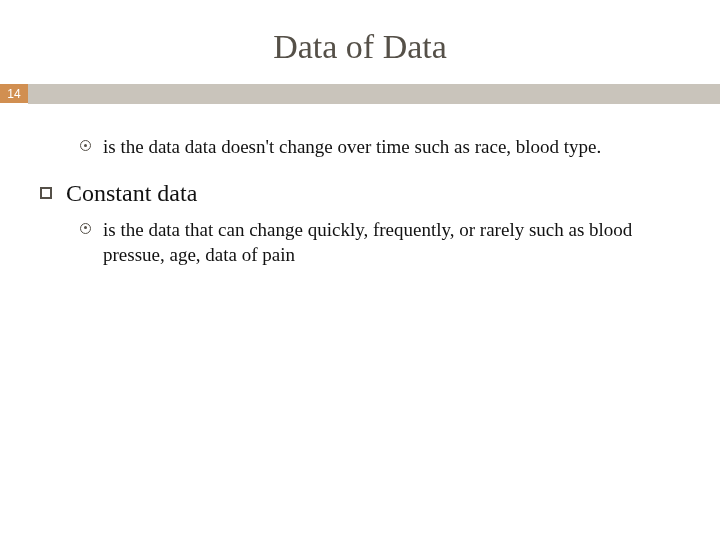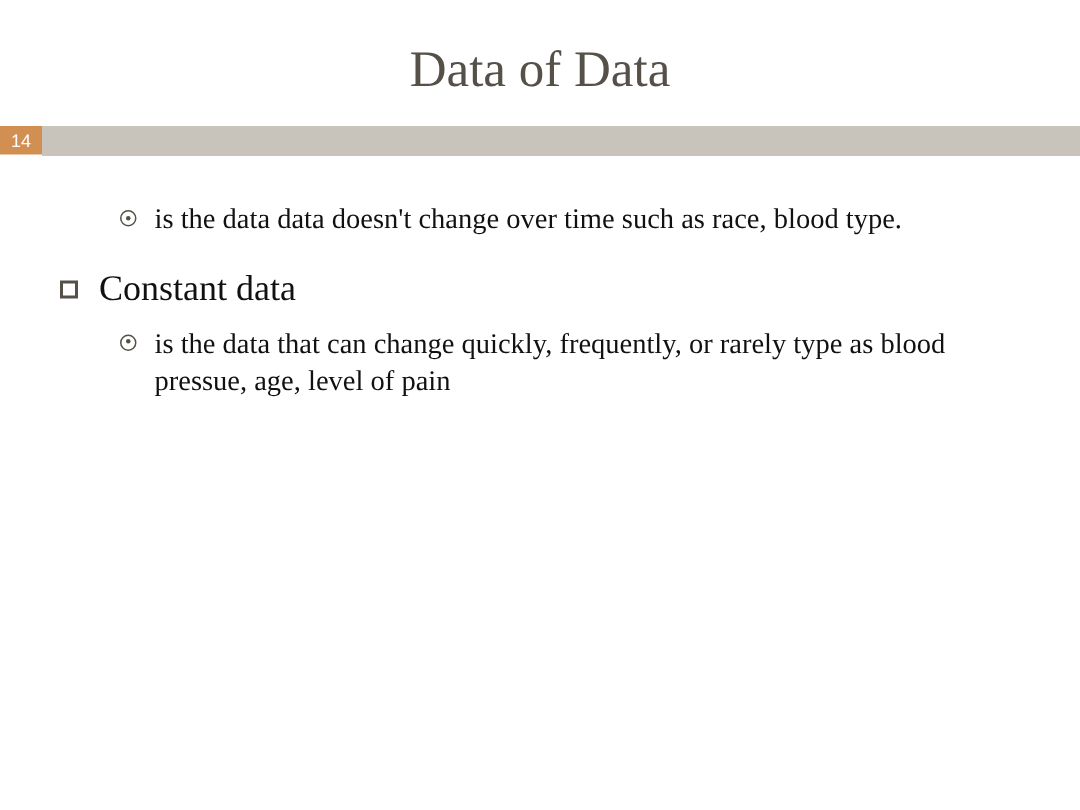--- a/index.html
+++ b/index.html
@@ -113,17 +113,17 @@
       <span class="bullet"></span>
       <span class="text"> is the data data doesn't change over time such as race, blood type.</span>
     </div>
 
     <div class="l1">
       <span class="bullet"></span>
       <span class="text">Constant data</span>
     </div>
     <div class="l2">
       <span class="bullet"></span>
-      <span class="text"> is the data that can change quickly, frequently, or rarely type as blood pressue, age, level of pain</span>
+      <span class="text"> is the data that can change quickly, frequently, or rarely such as blood pressue, age, data of pain</span>
     </div>
 
   </div>
 </div>
 
 </body></html>

